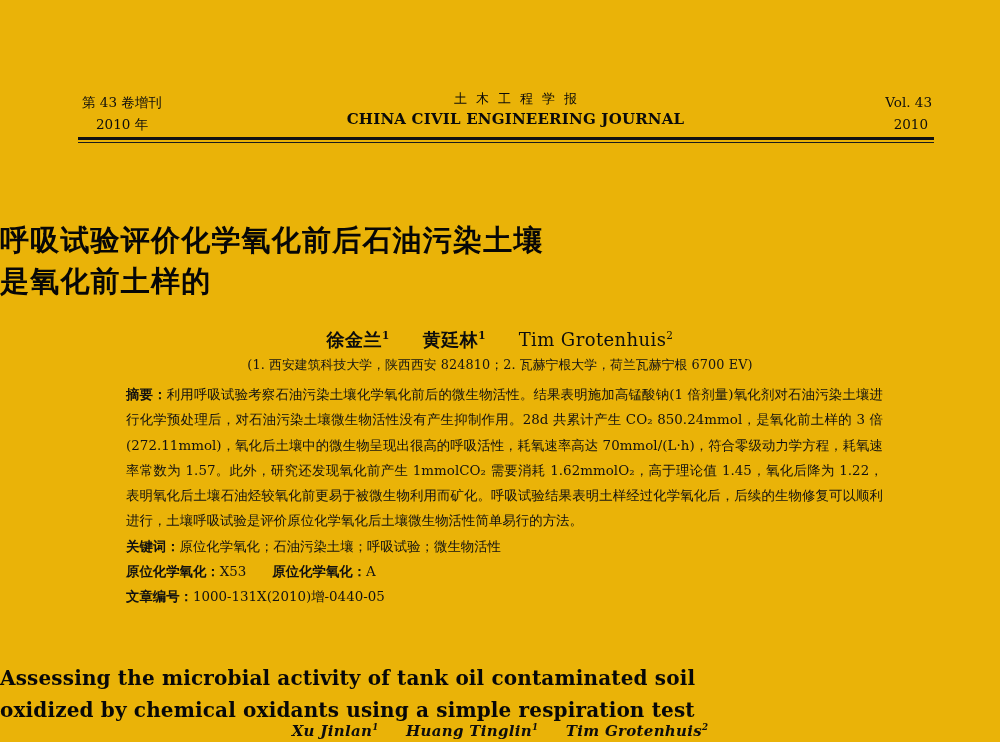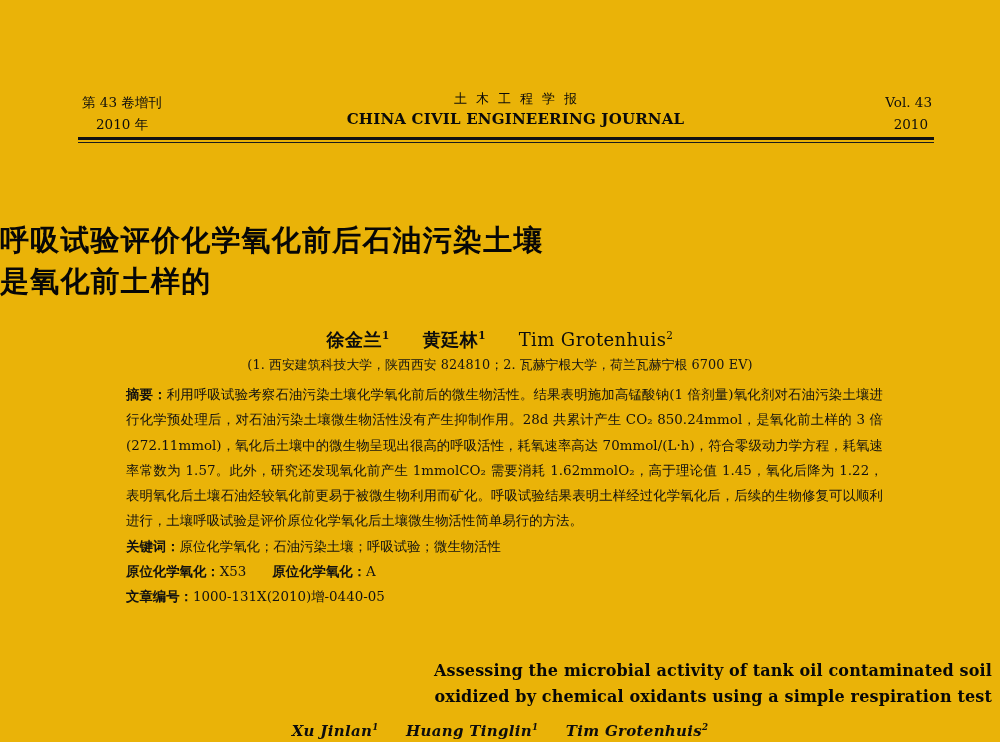--- a/index.html
+++ b/index.html
@@ -162,23 +162,23 @@
   }
   .meta-line .lbl { font-weight: 700; text-align: center; }
   .meta-gap { display: inline-block; width: 26px; }
 
   
   .title-en {
     position: absolute;
     left: 0;
     top: 645px;
     width: 992px;
-    text-align: right;
-    font-family: "DejaVu Serif", "Liberation Serif", serif;
-    font-size: 16px;
+    text-align: left;
+    font-family: "DejaVu Serif", "Liberation Serif", serif;
+    font-size: 20px;
     font-weight: 700;
     line-height: 1.62;
     color: #080808;
     letter-spacing: 0.15px;
   }
   .title-en .el2 { display: block; }
 
   .authors-en {
     position: absolute;
     left: 0;

